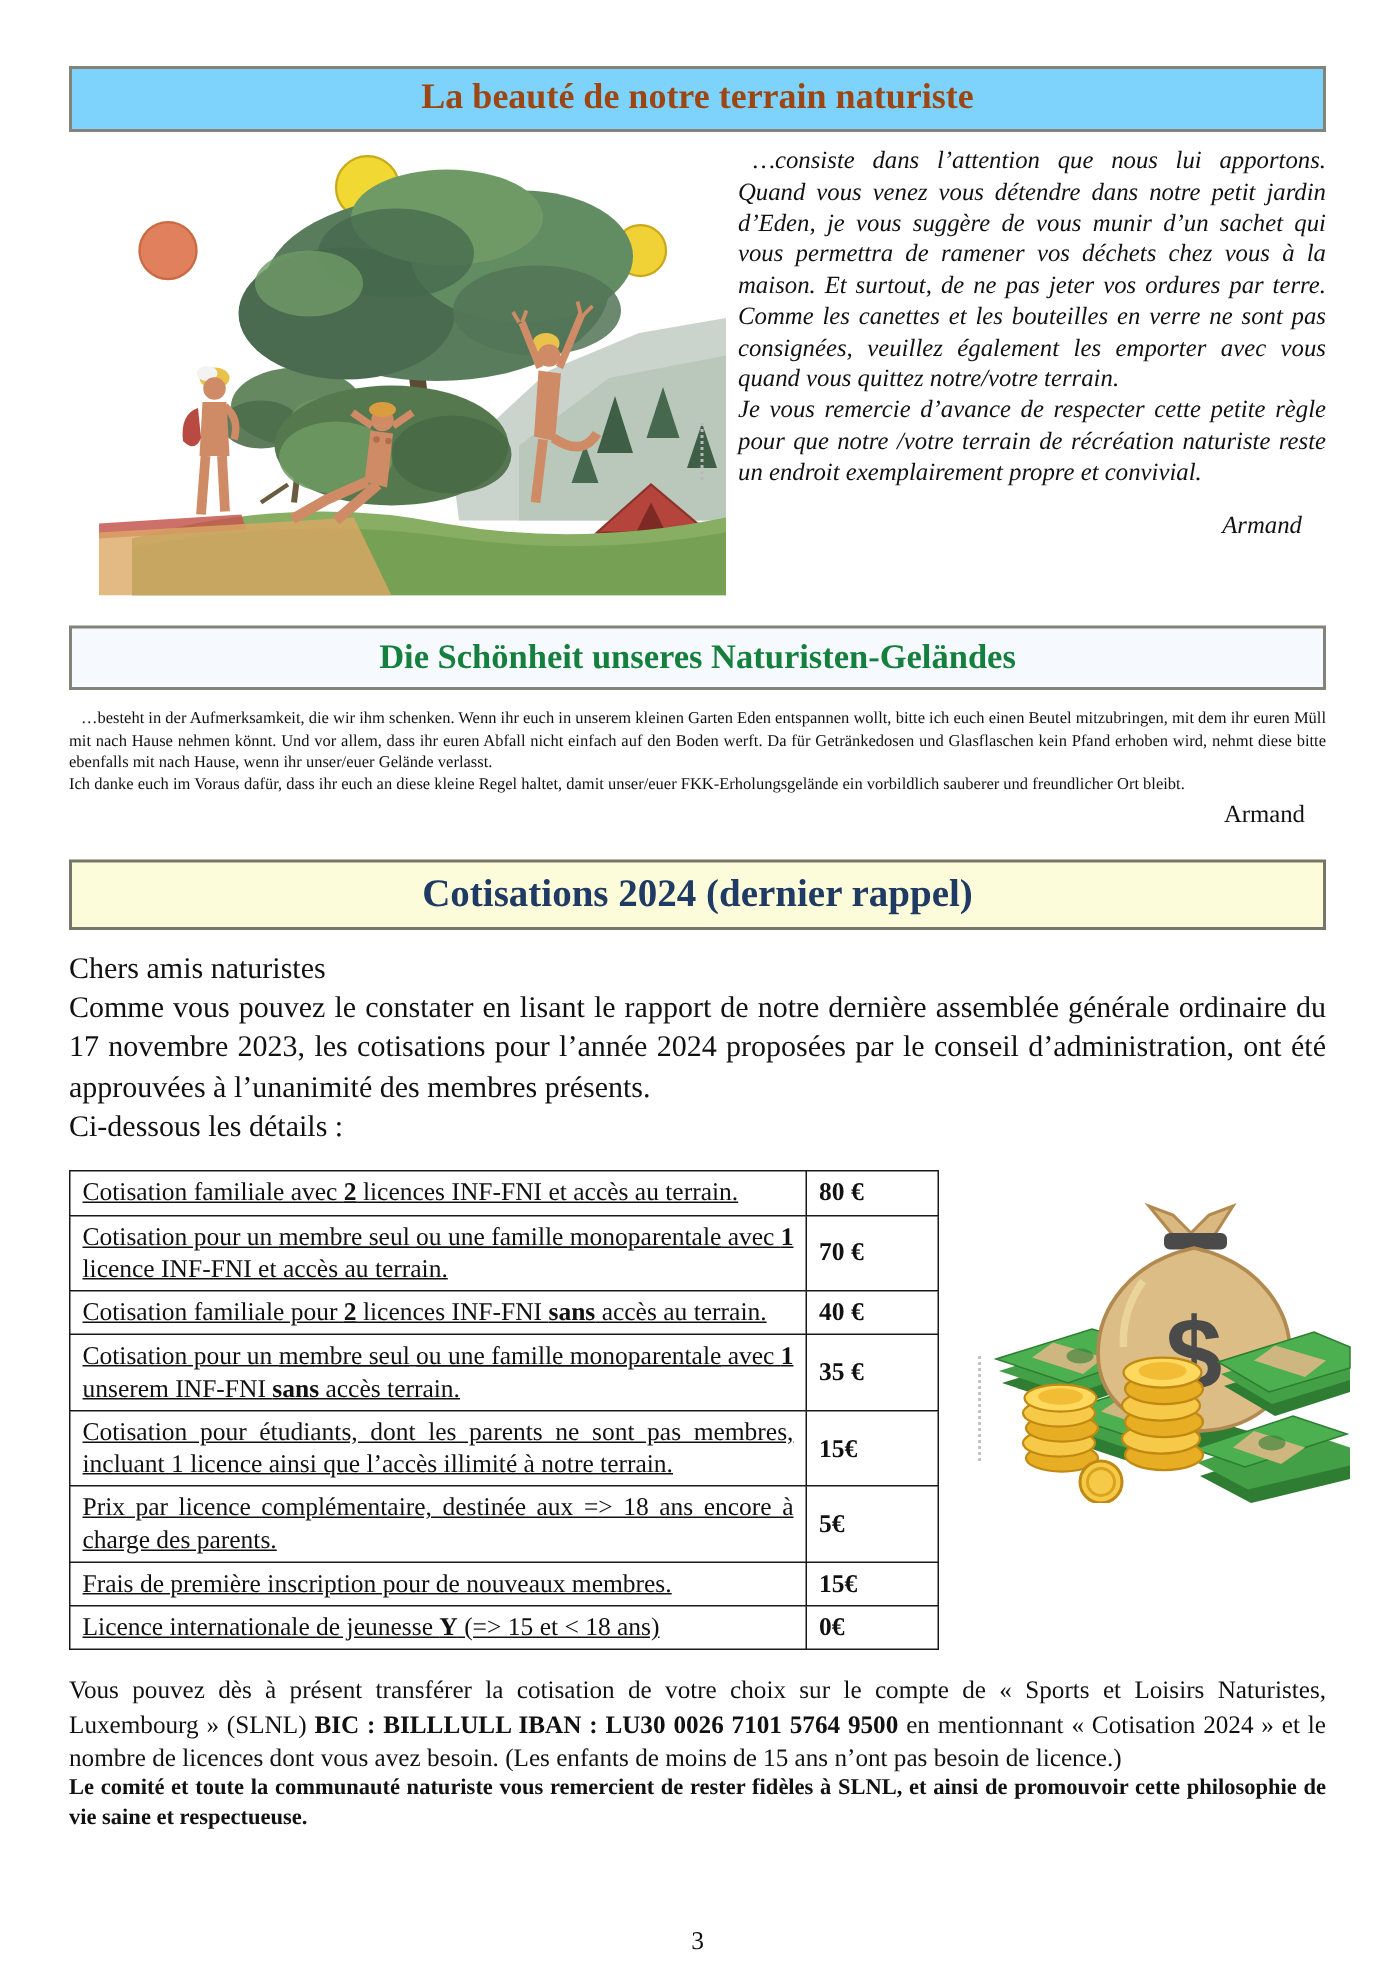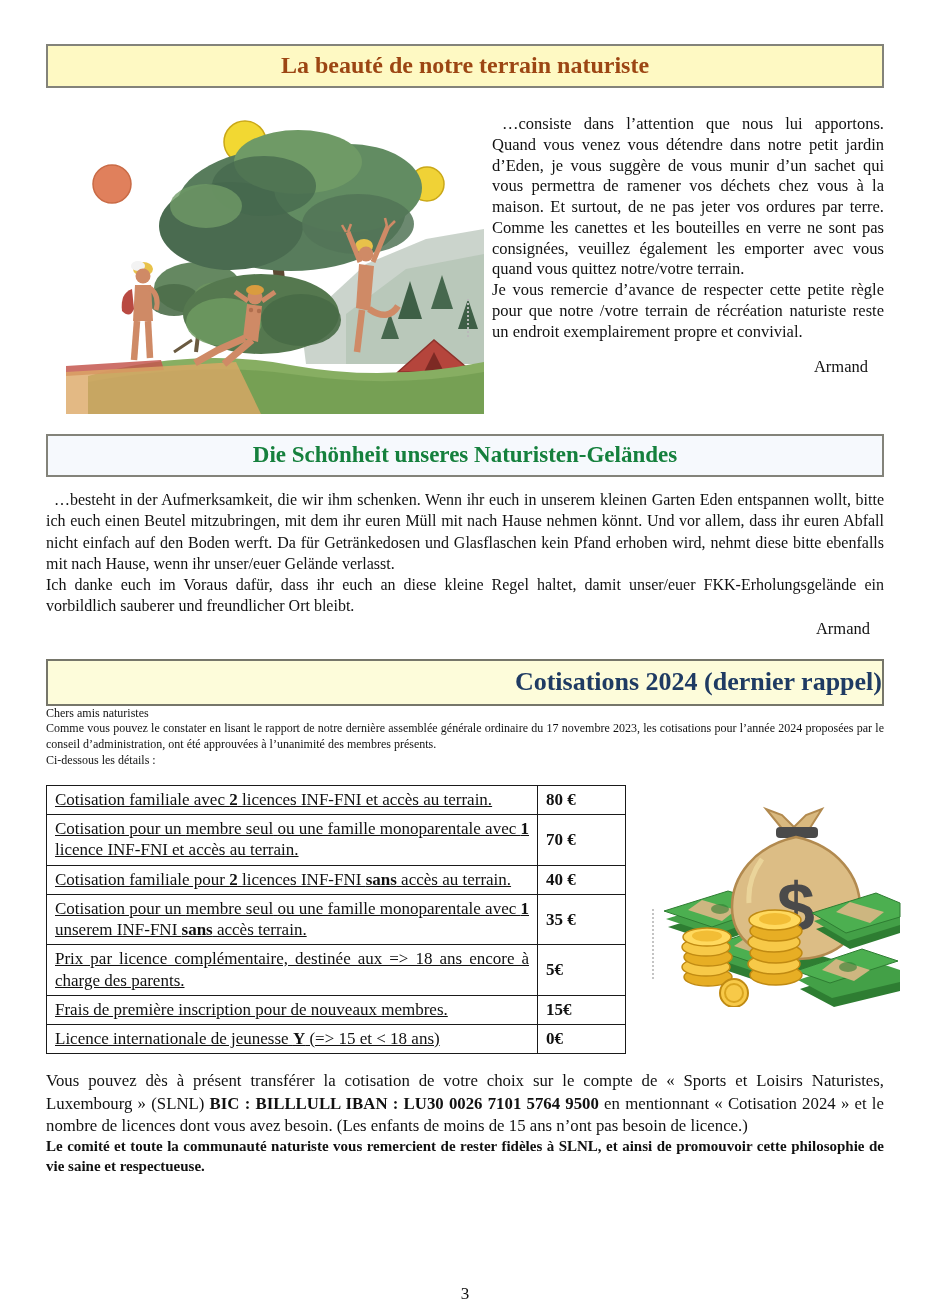--- a/index.html
+++ b/index.html
@@ -7,32 +7,32 @@
   .page {
     width:930px; height:1314px; margin:0 auto; background:#ffffff;
     position:relative; overflow:hidden;
     font-family:"Liberation Serif","DejaVu Serif",serif;
     color:#111; padding:44px 46px 0 46px;
   }
   .band {
     border:2px solid #83837a; text-align:center;
     font-weight:bold; padding:6px 0 7px 0;
   }
-  .band-fr { background:#fef9c3; color:#9c4613; font-size:24px; }
+  .band-fr { background:#7dd3fc; color:#9c4613; font-size:24px; }
   .band-de { background:#f6f9fd; color:#15803d; font-size:23px; margin-top:20px; }
-  .band-cot { background:#fdfcda; color:#1f3b63; font-size:26px; margin-top:20px; border-color:#76766a;text-align:right; }
-  .sec1 { display:flex; margin-top:26px; }
+  .band-cot { background:#fdfcda; color:#1f3b63; font-size:26px; margin-top:20px; border-color:#76766a; }
+  .sec1 { display:flex; margin-top:9px;font-style:italic; }
   .cartoon-wrap { width:438px; flex:0 0 438px; }
   .col-text { flex:1; padding-left:8px; font-size:16.5px; line-height:1.26; text-align:justify; }
   .col-text p.first { text-indent:10px; }
   .sig { text-align:right; padding-right:16px; margin-top:14px; font-size:16.5px; }
-  .para { font-size:16px; line-height:1.33; text-align:justify; margin-top:12px; }
+  .para { font-size:11px; line-height:1.33; text-align:justify; margin-top:12px; }
   .para-indent { text-indent:8px; }
   .sig-de { text-align:right; padding-right:14px; font-size:16.5px; margin-top:2px; }
-  .intro { font-size:12px; line-height:1.32; }
+  .intro { margin-top:13px; font-size:20px; line-height:1.32; }
   .intro .line { text-align:left; }
   .intro .just { text-align:justify;font-family:Liberation Serif, serif; }
   .table-row-zone { display:flex; margin-top:16px; align-items:flex-start; }
   table.fees { border-collapse:collapse; width:580px; flex:0 0 580px; }
   table.fees td {
     border:1.5px solid #1a1a1a; font-size:17px; line-height:1.25;
     padding:3px 8px 4px 8px; vertical-align:middle;
   }
   table.fees td.desc { text-align:justify;text-decoration:underline; }
   table.fees td.price { width:88px; font-weight:bold; white-space:nowrap; }
@@ -181,20 +181,24 @@
           </tr>
           <tr>
             <td class="desc"><span>Cotisation familiale pour </span><span class="b u">2</span><span> licences INF-FNI </span><span class="b">sans</span><span> accès au terrain.</span></td>
             <td class="price">40 €</td>
           </tr>
           <tr>
             <td class="desc"><span>Cotisation pour un </span><span class="u">membre seul</span><span> </span><span class="u">ou une famille monoparentale</span><span> avec </span><span class="b">1</span><span> unserem INF-FNI </span><span class="b">sans</span><span> accès terrain.</span></td>
             <td class="price">35 €</td>
           </tr>
           <tr>
+            <td class="desc"><span>Cotisation pour étudiants, dont les parents ne sont pas membres, incluant 1 licence ainsi que l’accès illimité à notre terrain.</span></td>
+            <td class="price">15€</td>
+          </tr>
+          <tr>
             <td class="desc"><span>Prix par licence complémentaire, destinée aux =&gt; 18 ans encore à charge des parents.</span></td>
             <td class="price">5€</td>
           </tr>
           <tr>
             <td class="desc"><span>Frais de première inscription pour de nouveaux membres.</span></td>
             <td class="price">15€</td>
           </tr>
           <tr>
             <td class="desc"><span>Licence internationale de jeunesse </span><span class="b">Y</span><span> (=&gt; 15 et &lt; 18 ans)</span></td>
             <td class="price">0€</td>

